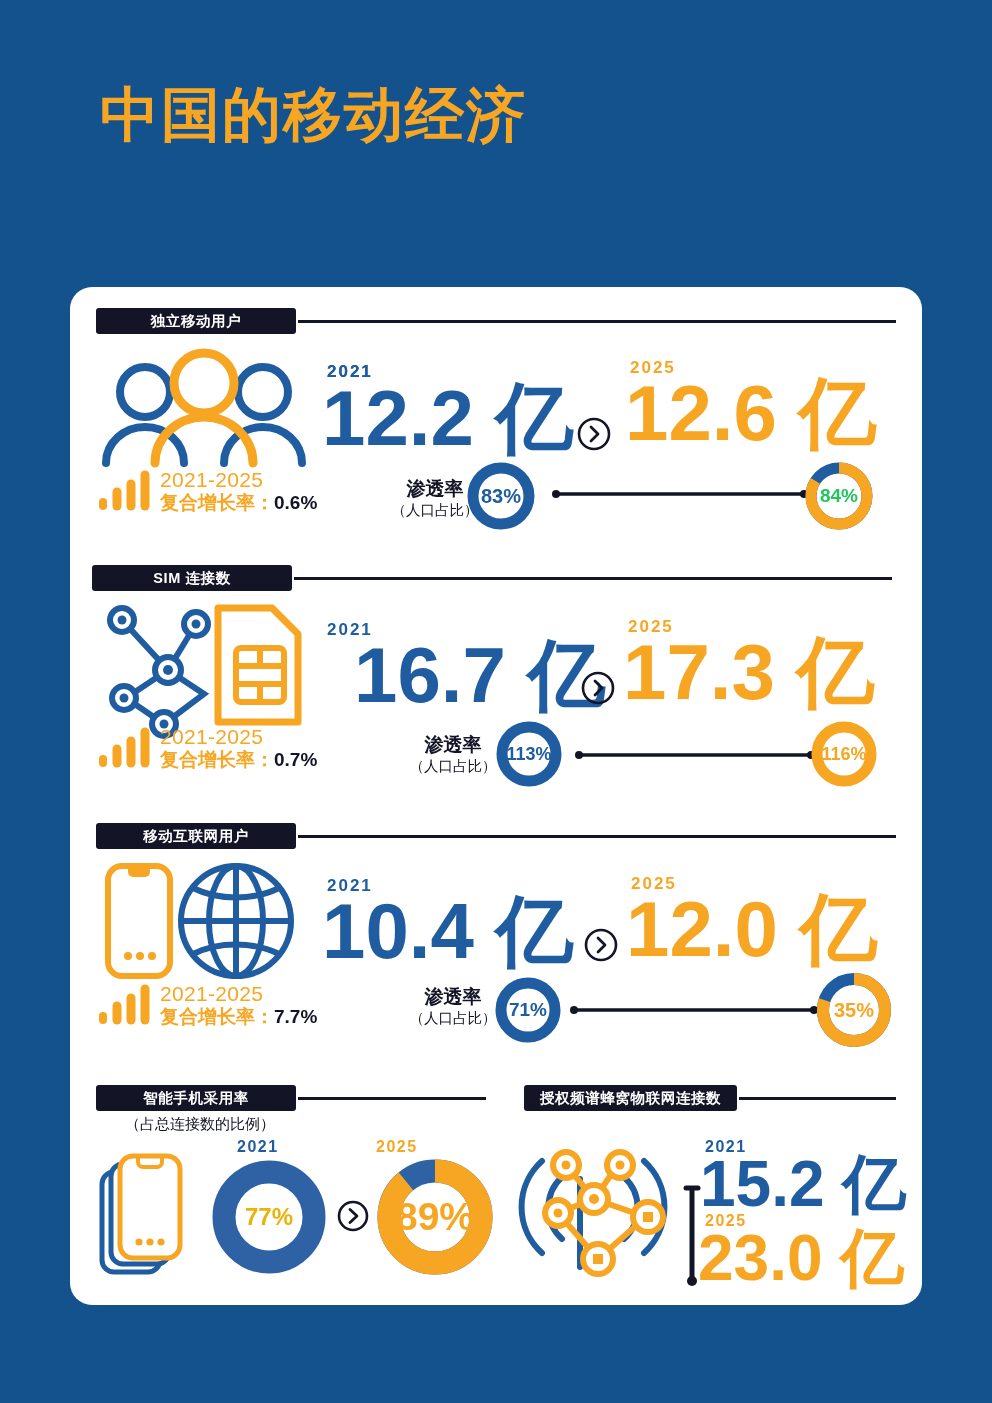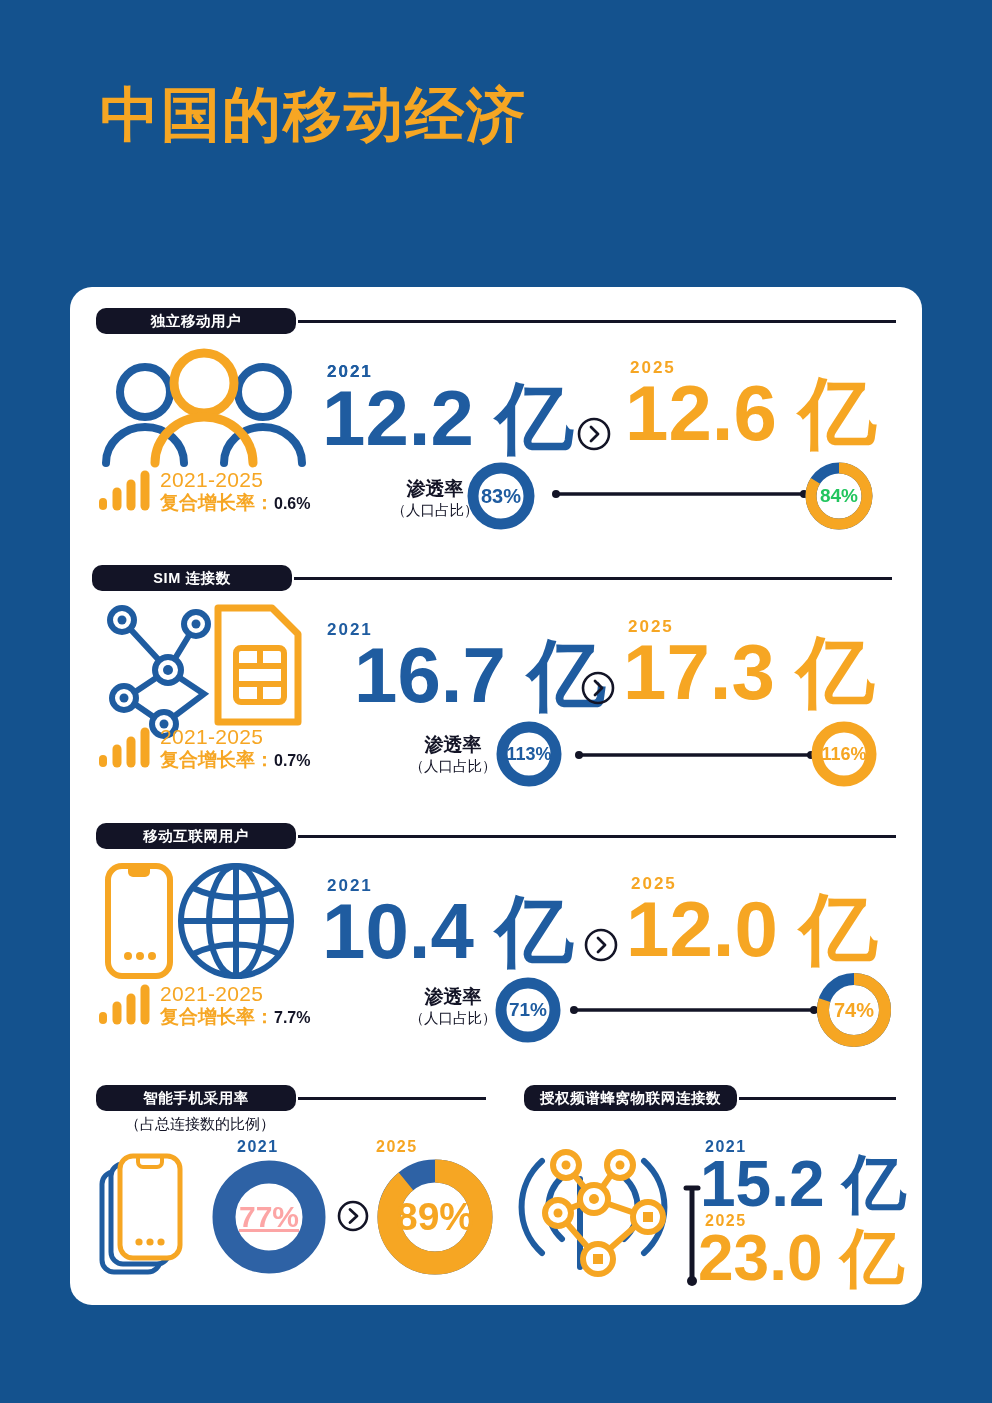--- a/index.html
+++ b/index.html
@@ -35,21 +35,21 @@
 
   
   .sec-head { position:absolute; display:flex; align-items:center; }
   .pill {
     background:#131426;
     color:#FFFFFF;
     font-size:14.5px;
     font-weight:bold;
     letter-spacing:.6px;
     height:26px;
-    border-radius:10px;
+    border-radius:3px;
     display:flex; align-items:center; justify-content:center;
     padding:0 16px;
     min-width:200px;
     white-space:nowrap;
   }
   .rule {
     height:3px;
     background:#131426;
     flex:1 1 auto;
     margin-left:2px;
@@ -62,21 +62,21 @@
   .cagr { position:absolute; display:flex; align-items:center; }
   .cagr-bars { margin-right:4px; }
   .cagr-text { line-height:1.12; }
   .cagr-line1 {
     color:#F6A623; font-weight:normal; font-size:21px; letter-spacing:.3px;
     white-space:nowrap;
   }
   .cagr-line2 {
     color:#F6A623; font-weight:bold; font-size:19px; white-space:nowrap;
   }
-  .cagr-line2 b { color:#131426; font-size:16px; }
+  .cagr-line2 b { color:#131426; font-size:19px; }
 
   
   .yr-lab { font-size:17px; font-weight:bold; letter-spacing:2px; }
   .yr-2021 { color:#1F5CA0; }
   .yr-2025 { color:#F6A623; }
   .big-num {
     font-size:78px; font-weight:bold; line-height:.92; white-space:nowrap;
   }
   .big-2021 { color:#1F5CA0; }
   .big-2025 { color:#F6A623; }
@@ -370,21 +370,21 @@
       <circle cx="38" cy="38" r="27" fill="none" stroke="#1F5CA0" stroke-width="11"></circle>
     </svg>
     <div class="donut-val" style="color:#1F5CA0; font-size:19px;">71%</div>
   </div>
 
   <div class="donut-wrap" style="left:812px; top:968px; width:84px; height:84px;">
     <svg width="84" height="84" viewBox="0 0 84 84">
       <circle cx="42" cy="42" r="31" fill="none" stroke="#1F5CA0" stroke-width="12"></circle>
       <circle cx="42" cy="42" r="31" fill="none" stroke="#F6A623" stroke-width="12" stroke-dasharray="155.8 39" transform="rotate(-90 42 42)"></circle>
     </svg>
-    <div class="donut-val" style="color:#F6A623; font-size:20px;">74%</div>
+    <div class="donut-val" style="color:#F6A623; font-size:20px;">35%</div>
   </div>
 
   <div class="sec-head" style="left:96px; top:1085px; width:390px;">
     <div class="pill">智能手机采用率</div>
     <div class="rule"></div>
   </div>
   <div class="subtitle" style="left:125px; top:1115px;">（占总连接数的比例）</div>
 
   <div class="icon-box" style="left:98px; top:1150px;">
     <svg width="96" height="130" viewBox="0 0 96 130">
@@ -400,21 +400,21 @@
     </svg>
   </div>
 
   <div class="small-yr yr-2021" style="left:237px; top:1138px;">2021</div>
   <div class="small-yr yr-2025" style="left:376px; top:1138px;">2025</div>
 
   <div class="donut-wrap" style="left:208px; top:1156px; width:122px; height:122px;">
     <svg width="122" height="122" viewBox="0 0 122 122">
       <circle cx="61" cy="61" r="45" fill="none" stroke="#2E62A5" stroke-width="23"></circle>
     </svg>
-    <div class="donut-val" style="color:#fca5a5; font-size:30px;text-decoration:underline;">77%</div>
+    <div class="donut-val" style="color:#eab308; font-size:24px;">77%</div>
   </div>
 
   <div class="chev" style="left:336px; top:1199px;">
     <svg width="34" height="34" viewBox="0 0 34 34">
       <circle cx="17" cy="17" r="14" fill="none" stroke="#131426" stroke-width="2.6"></circle>
       <path d="M14 10.5 L21 17 L14 23.5" fill="none" stroke="#131426" stroke-width="2.8" stroke-linecap="round" stroke-linejoin="round"></path>
     </svg>
   </div>
 
   <div class="donut-wrap" style="left:372px; top:1154px; width:126px; height:126px;">

